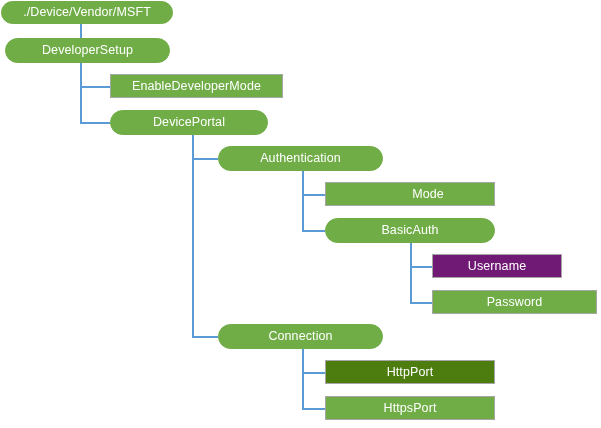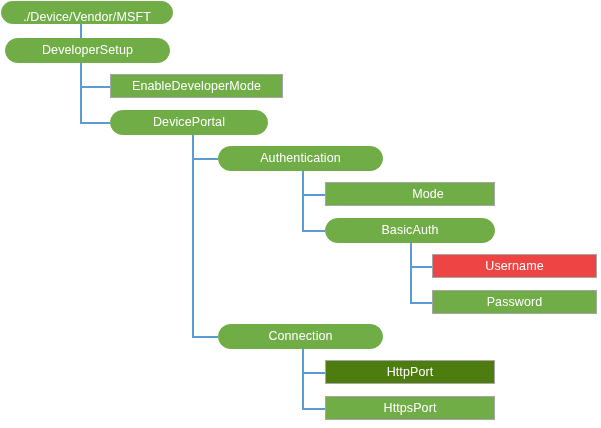--- a/index.html
+++ b/index.html
@@ -60,42 +60,42 @@
     <div class="conn h" style="left: 192px; top: 336px; width: 26px; background: rgb(91, 155, 213);"></div>
     <div class="conn v" style="left: 302px; top: 171px; height: 60px; background: rgb(91, 155, 213);"></div>
     <div class="conn h" style="left: 302px; top: 194px; width: 23px; background: rgb(91, 155, 213);"></div>
     <div class="conn h" style="left: 302px; top: 230px; width: 23px; background: rgb(91, 155, 213);"></div>
     <div class="conn v" style="left: 410px; top: 243px; height: 60px; background: rgb(91, 155, 213);"></div>
     <div class="conn h" style="left: 410px; top: 266px; width: 22px; background: rgb(91, 155, 213);"></div>
     <div class="conn h" style="left: 410px; top: 302px; width: 22px; background: rgb(91, 155, 213);"></div>
     <div class="conn v" style="left: 302px; top: 349px; height: 60px; background: rgb(91, 155, 213);"></div>
     <div class="conn h" style="left: 302px; top: 372px; width: 23px; background: rgb(91, 155, 213);"></div>
     <div class="conn h" style="left: 302px; top: 408px; width: 23px; background: rgb(91, 155, 213);"></div>
-    <div class="node pill" style="left: 1px; top: 1px; width: 172px; height: 23px; background: rgb(112, 173, 71); color: rgb(255, 255, 255); border-color: rgb(112, 173, 71); align-items: flex-end;">
+    <div class="node pill" style="left: 1px; top: 1px; width: 172px; height: 23px; background: rgb(112, 173, 71); color: rgb(255, 255, 255); border-color: rgb(112, 173, 71);">
       <span class="label">./Device/Vendor/MSFT</span>
     </div>
     <div class="node pill" style="left: 5px; top: 38px; width: 165px; height: 25px; background: rgb(112, 173, 71); color: rgb(255, 255, 255); border-color: rgb(112, 173, 71);">
       <span class="label">DeveloperSetup</span>
     </div>
     <div class="node rect" style="left: 110px; top: 74px; width: 173px; height: 24px; background: rgb(112, 173, 71); color: rgb(255, 255, 255); border-color: rgb(166, 166, 166);">
       <span class="label">EnableDeveloperMode</span>
     </div>
     <div class="node pill" style="left: 110px; top: 110px; width: 158px; height: 25px; background: rgb(112, 173, 71); color: rgb(255, 255, 255); border-color: rgb(112, 173, 71);">
       <span class="label">DevicePortal</span>
     </div>
     <div class="node pill" style="left: 218px; top: 146px; width: 165px; height: 25px; background: rgb(112, 173, 71); color: rgb(255, 255, 255); border-color: rgb(112, 173, 71);">
       <span class="label">Authentication</span>
     </div>
     <div class="node rect" style="left: 325px; top: 182px; width: 170px; height: 24px; background: rgb(112, 173, 71); color: rgb(255, 255, 255); border-color: rgb(166, 166, 166); padding-left: 36px;">
       <span class="label">Mode</span>
     </div>
     <div class="node pill" style="left: 325px; top: 218px; width: 170px; height: 25px; background: rgb(112, 173, 71); color: rgb(255, 255, 255); border-color: rgb(112, 173, 71);">
       <span class="label">BasicAuth</span>
     </div>
-    <div class="node rect" style="left: 432px; top: 254px; width: 165px; height: 24px; background: #ef4444; color: rgb(255, 255, 255); border-color: rgb(166, 166, 166); text-align: right;">
+    <div class="node rect" style="left: 432px; top: 254px; width: 130px; height: 24px; background: #701a75; color: rgb(255, 255, 255); border-color: rgb(166, 166, 166); text-align: right;">
       <span class="label">Username</span>
     </div>
     <div class="node rect" style="left: 432px; top: 290px; width: 165px; height: 24px; background: rgb(112, 173, 71); color: rgb(255, 255, 255); border-color: rgb(166, 166, 166); text-align: right;">
       <span class="label">Password</span>
     </div>
     <div class="node pill" style="left: 218px; top: 324px; width: 165px; height: 25px; background: rgb(112, 173, 71); color: rgb(255, 255, 255); border-color: rgb(112, 173, 71);">
       <span class="label">Connection</span>
     </div>
     <div class="node rect" style="left: 325px; top: 360px; width: 170px; height: 24px; background: #4d7c0f; color: rgb(255, 255, 255); border-color: rgb(166, 166, 166);">
       <span class="label">HttpPort</span>

